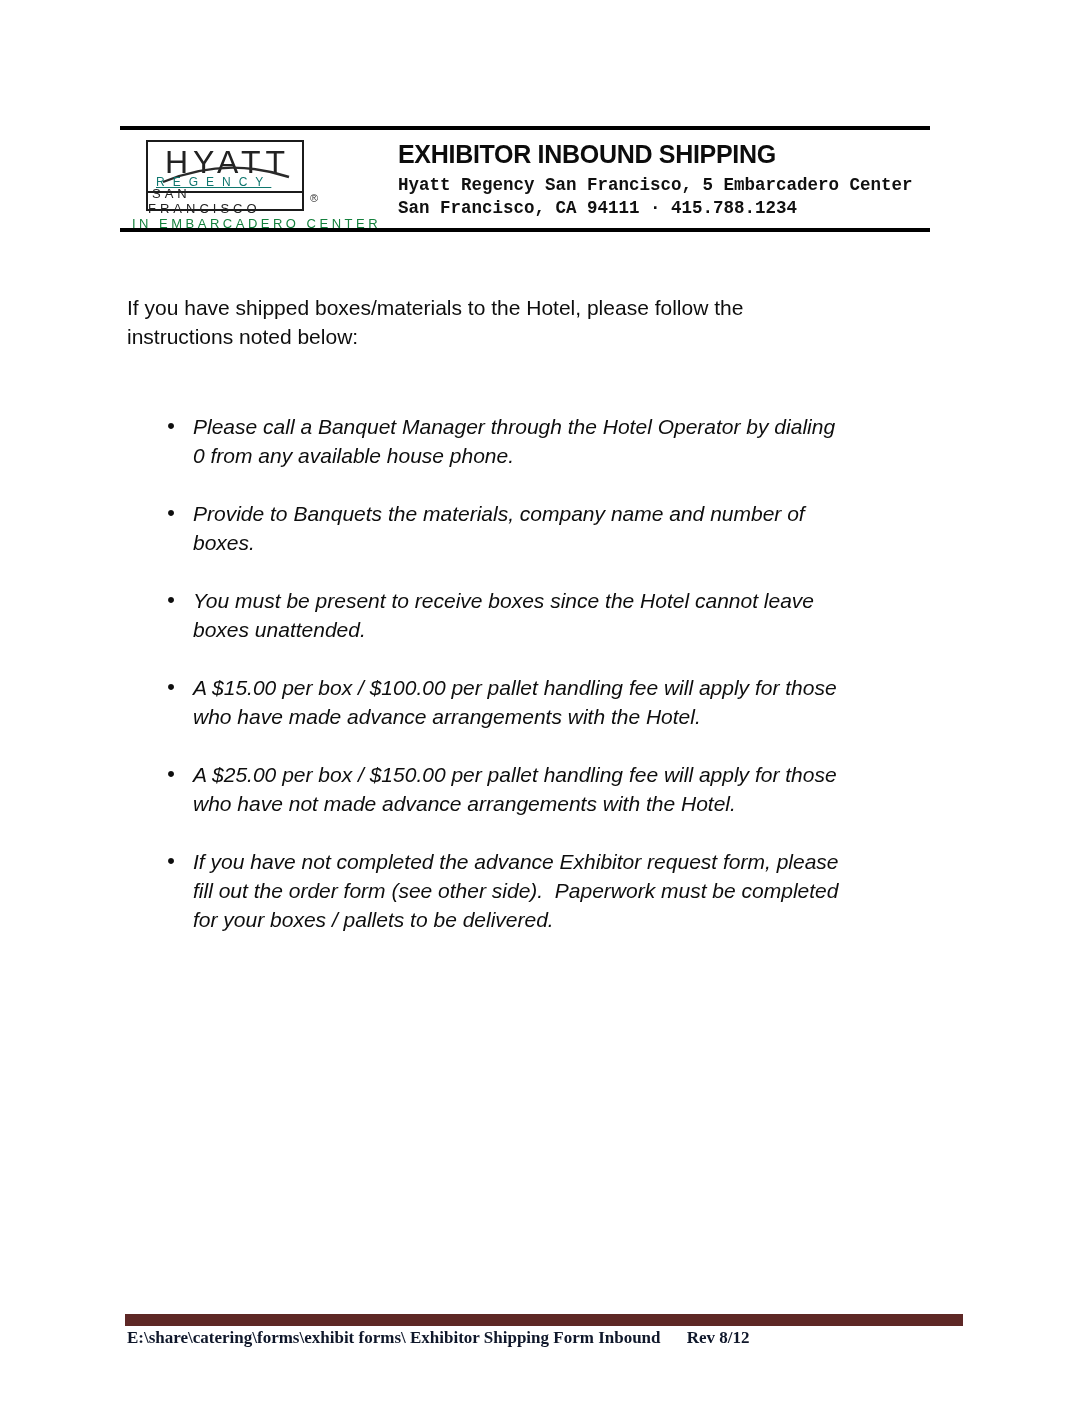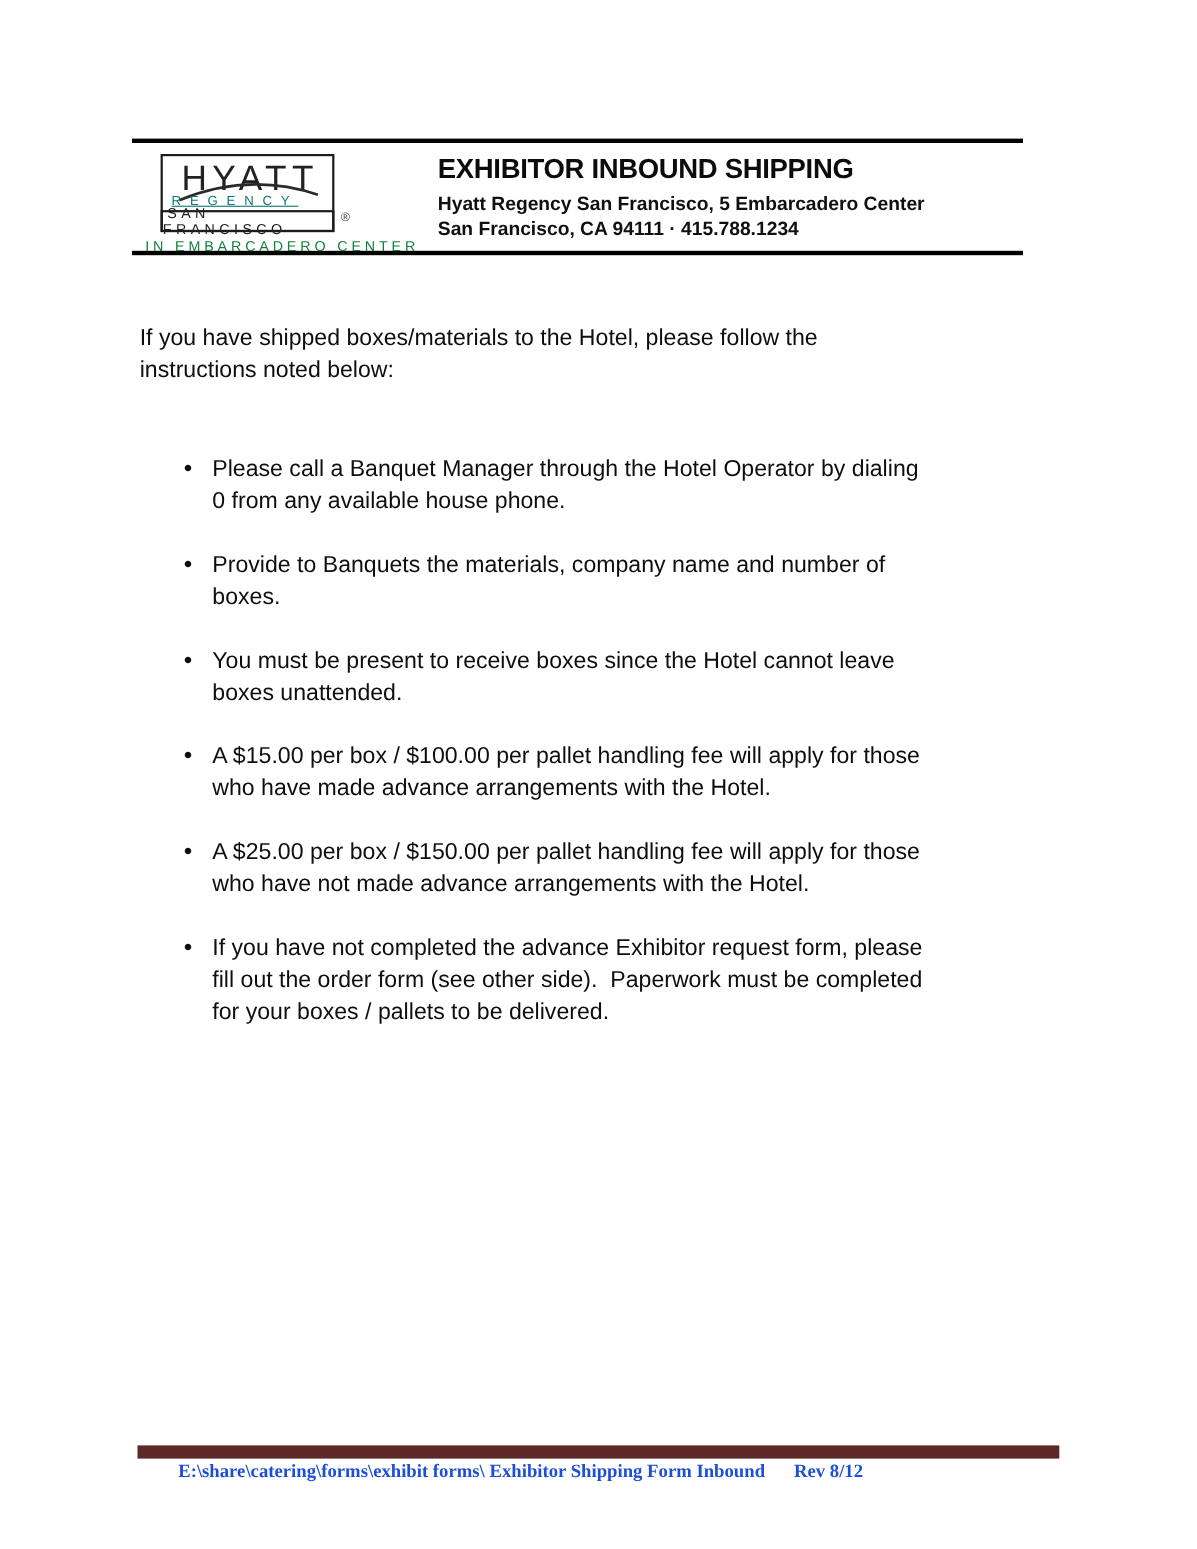--- a/index.html
+++ b/index.html
@@ -62,60 +62,60 @@
   }
 
   .header-text { position:absolute; left:355px; top:141px;margin-left:43px; }
   .page-title {
     font-size:25px; font-weight:bold; color:#0c0c0c;
     letter-spacing:-0.3px; line-height:1.05;
   }
   .addr {
     font-size:17.5px; font-weight:bold; color:#101010;
     line-height:23px;
+    font-family:Liberation Mono, monospace;
   }
   .addr-1 { margin-top:7px; }
 
   
   .intro {
     position:absolute; left:127px; top:293px;
     font-size:21px; line-height:29px;
     white-space:pre-wrap; color:#0e0e0e;
     width:800px;
   }
   .bullets {
     position:absolute; left:165px; top:412px;
     list-style:none;
     width:810px;
   }
   .bullets li {
     position:relative;
     padding-left:28px;
     margin-bottom:29px;
     font-size:21px; line-height:29px;
-    white-space:pre-wrap; color:#0e0e0e;
+    white-space:pre-wrap; color:#0e0e0e;font-style:italic;
   }
   .bullets li::before {
     content:"\2022";
     position:absolute; left:2px; top:-1px;
     font-size:22px;
   }
 
   
   .footer-bar {
     position:absolute; left:125px; top:1314px;
     width:838px; height:12px;
   }
   .footer-text {
     position:absolute; left:127px; top:1328px;
     font-family:"Liberation Serif", serif;
     font-weight:bold;
-    font-size:17px; color:#1d4ed8;
+    font-size:17px; color:#0f172a;
     white-space:nowrap;
-    margin-left:35px;
   }
   .footer-rev { margin-left:22px; }
 </style>
 </head>
 <body>
 
 <div class="page">
 
   <div class="rule rule-top"></div>
   <div class="rule rule-bottom"></div>

